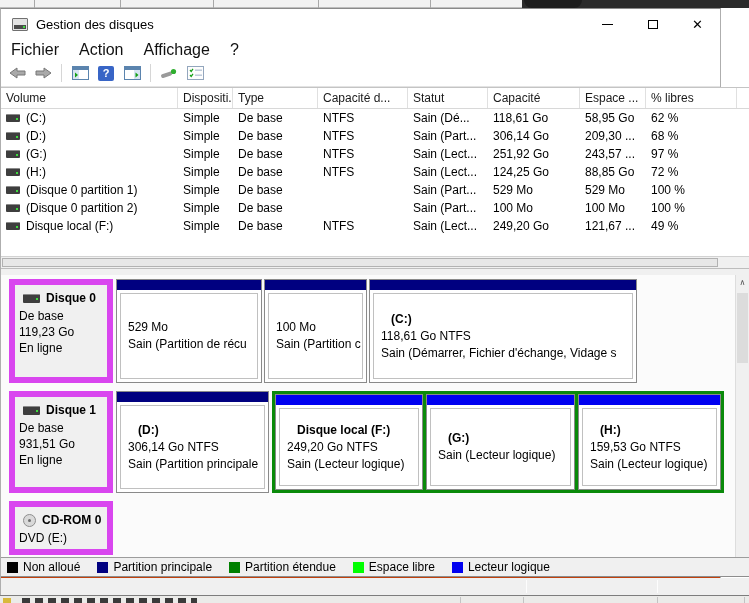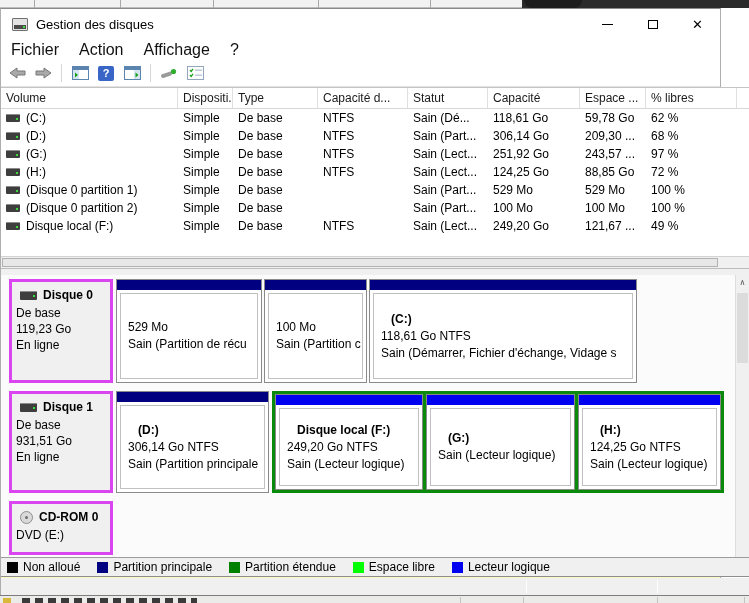--- a/index.html
+++ b/index.html
@@ -11,21 +11,21 @@
   .top-strip-light { position:absolute; left:0; top:0; width:522px; height:8px; background:#f2f2f2; border-bottom:1px solid #bdbdbd; }
   .top-sep { position:absolute; top:0; width:1px; height:8px; background:#a8a8a8; }
   .top-blob { position:absolute; left:524px; top:0; width:58px; height:8px; background:#1d1d1d; border-radius:0 0 9px 9px; }
   .bottom-strip { position:absolute; left:0; top:595px; width:749px; height:8px; background:#ebebe9; border-top:1px solid #7d7d7d; }
   .bottom-strip .txtcut { position:absolute; left:22px; top:2px; width:175px; height:5px;
       background:repeating-linear-gradient(90deg,#3a3a3a 0 8px,transparent 8px 13px); }
   .bottom-strip .ico { position:absolute; left:3px; top:2px; width:8px; height:5px; background:#d8b93c; }
   .bottom-strip .vline { position:absolute; top:1px; width:1px; height:7px; background:#c3c3c3; }
 
   
-  .window { position:absolute; left:0; top:8px; width:721px; height:587px; background:#fef9c3; border:1px solid #aeaeae; border-top:1px solid #8a8a8a; }
+  .window { position:absolute; left:0; top:8px; width:721px; height:587px; background:#c2410c; border:1px solid #aeaeae; border-top:1px solid #8a8a8a; }
 
   .titlebar { position:absolute; left:0; top:0; width:100%; height:30px; background:#fff; display:flex; align-items:center; }
   .title-icon { width:16px; height:13px; margin:0 8px 0 11px; position:relative; background:#e3e3e3; border:1px solid #707070; border-radius:1px; }
   .title-icon::after { content:''; position:absolute; left:1px; bottom:1px; width:12px; height:4px; background:#4a4a4a; }
   .title-icon::before { content:''; position:absolute; right:2px; bottom:2px; width:2px; height:2px; background:#3ddc3d; z-index:1; }
   .title-text { font-size:13px; color:#000; }
   .win-controls { position:absolute; right:0; top:0; height:30px; display:flex; }
   .win-btn { width:45px; height:30px; display:flex; align-items:center; justify-content:center; }
   .glyph-min { width:11px; height:1px; background:#000; display:block; }
   .glyph-max { width:10px; height:9px; border:1px solid #000; display:block; }
@@ -49,21 +49,21 @@
   .vol-cell { display:flex; align-items:center; gap:6px; }
   .vol-icon { flex:none; width:14px; height:8px; background:#3e3e3e; border-top:1px solid #8a8a8a; border-radius:1px; position:relative; }
   .vol-icon::after { content:''; position:absolute; right:2px; top:3px; width:2px; height:2px; background:#3ddc3d; }
   .hscroll { position:absolute; left:0; bottom:0; width:100%; height:12px; background:#f0f0f0; border-top:1px solid #d2d2d2; }
   .hscroll .thumb { position:absolute; left:1px; top:1px; width:716px; height:9px; background:#e7e7e7; border:1px solid #b2b2b2; }
 
   .splitter { position:absolute; left:0; top:260px; width:749px; height:6px; background:#f0f0f0; }
 
   
   .graph-pane { position:absolute; left:0; top:266px; width:749px; height:282px; background:#fbfbfb; }
-  .disk-label { position:absolute; left:8px; width:104px; background:#f0f0f0; border:3px solid #d946ef; font-size:12px; color:#000; padding:6px 10px 0 4px; }
+  .disk-label { position:absolute; left:8px; width:104px; background:#f0f0f0; border:6px solid #d946ef; font-size:12px; color:#000; padding:6px 10px 0 4px; }
   .dl-titlerow { display:flex; align-items:center; gap:6px; margin-bottom:3px; }
   .disk-icon { flex:none; width:17px; height:9px; background:#3e3e3e; border-top:1px solid #8a8a8a; border-radius:1px; position:relative; margin-left:4px; }
   .disk-icon::after { content:''; position:absolute; right:2px; top:3px; width:2px; height:2px; background:#3ddc3d; }
   .cd-icon { flex:none; width:13px; height:13px; border-radius:50%; background:#d9d9d9; border:1px solid #8e8e8e; position:relative; margin-left:4px; }
   .cd-icon::after { content:''; position:absolute; left:4px; top:4px; width:3px; height:3px; border-radius:50%; background:#6e6e6e; }
   .dl-name { font-weight:bold; font-size:12px; white-space:nowrap; }
   .dl-line { line-height:16px; white-space:nowrap; }
 
   .part { position:absolute; border:1px solid #8a8a8a; background:#fff; }
   .part-bar { height:10px; width:100%; }
@@ -192,21 +192,21 @@
       <div class="lv-row">
         <div class="lv-cell c0 vol-cell">
             <span class="vol-icon"></span>
             <span>(C:)</span>
           </div>
         <div class="lv-cell c1">Simple</div>
         <div class="lv-cell c2">De base</div>
         <div class="lv-cell c3">NTFS</div>
         <div class="lv-cell c4">Sain (Dé...</div>
         <div class="lv-cell c5">118,61 Go</div>
-        <div class="lv-cell c6">59,78 Go</div>
+        <div class="lv-cell c6">58,95 Go</div>
         <div class="lv-cell c7">62 %</div>
       </div>
       <div class="lv-row">
         <div class="lv-cell c0 vol-cell">
             <span class="vol-icon"></span>
             <span>(D:)</span>
           </div>
         <div class="lv-cell c1">Simple</div>
         <div class="lv-cell c2">De base</div>
         <div class="lv-cell c3">NTFS</div>
@@ -354,21 +354,21 @@
           <div class="part-bar" style="background-color: rgb(0, 0, 240);"></div>
           <div class="part-inner">
             <div class="part-name">(G:)</div>
             <div class="part-line">Sain (Lecteur logique)</div>
           </div>
         </div>
         <div class="part" style="width:143px;">
           <div class="part-bar" style="background-color: rgb(0, 0, 240);"></div>
           <div class="part-inner">
             <div class="part-name">(H:)</div>
-            <div class="part-line">124,25 Go NTFS</div>
+            <div class="part-line">159,53 Go NTFS</div>
             <div class="part-line">Sain (Lecteur logique)</div>
           </div>
         </div>
       </div>
 
       <div class="disk-label" style="top:226px; height:54px;">
         <div class="dl-titlerow">
           <span class="cd-icon"></span>
           <span class="dl-name">CD-ROM 0</span>
         </div>

